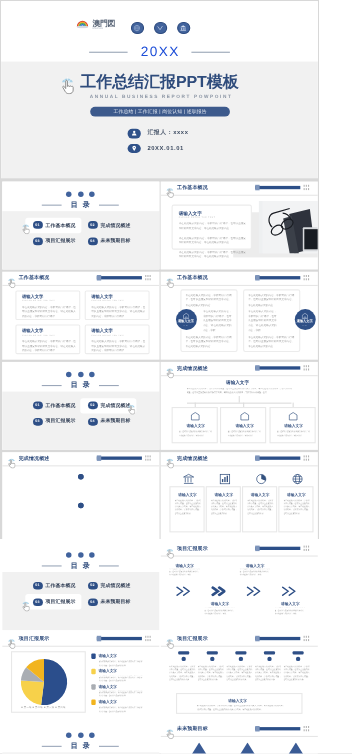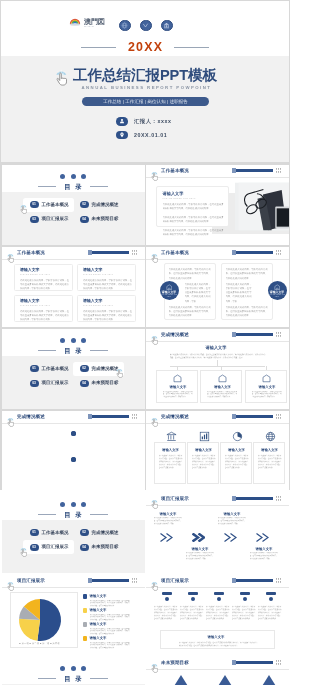--- a/index.html
+++ b/index.html
@@ -21,21 +21,21 @@
   .logo-sub{font-size:2.3px;line-height:3px;color:#a4acba;letter-spacing:.35px;}
 
   .ico-row{position:absolute;left:118px;top:18.5px;display:flex;gap:9.5px;}
   .cir{width:11.5px;height:11.5px;border-radius:50%;background:#42639c;
        border:1.1px solid #2e4c80;box-sizing:border-box;
        display:flex;align-items:center;justify-content:center;}
 
   .yr-wrap{position:absolute;left:0;top:39px;width:100%;
            display:flex;align-items:center;justify-content:center;gap:11px;}
   .yr-line{width:35px;height:1px;background:#9aa6b6;}
-  .yr{font-size:12.4px;line-height:14px;font-weight:bold;color:#c2410c;letter-spacing:1.3px;
+  .yr{font-size:12.4px;line-height:14px;font-weight:normal;color:#1d4ed8;letter-spacing:1.3px;
       padding-left:1.3px;}
 
   .big-title{position:absolute;left:0;top:67px;width:100%;text-align:center;
              font-size:14.6px;line-height:14.6px;font-weight:bold;color:#2f4c7c;letter-spacing:-.1px;}
   .sub-en{position:absolute;left:0;top:84px;width:100%;text-align:center;
           font-size:4.3px;line-height:6px;color:#8b95a4;letter-spacing:1.45px;
           padding-left:1.45px;font-weight:bold;}
 
   .pill{position:absolute;left:81px;top:95.5px;width:127px;height:9px;
         background:#3d5a8c;border-radius:4.5px;

